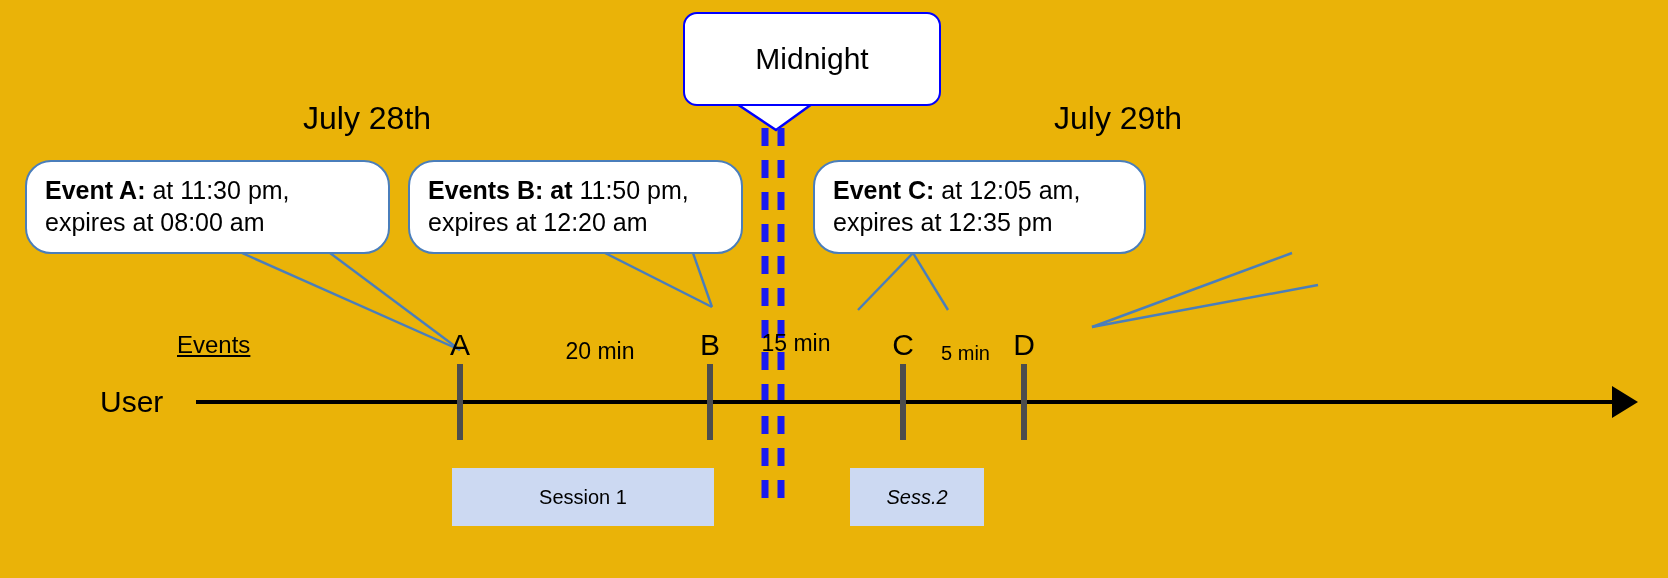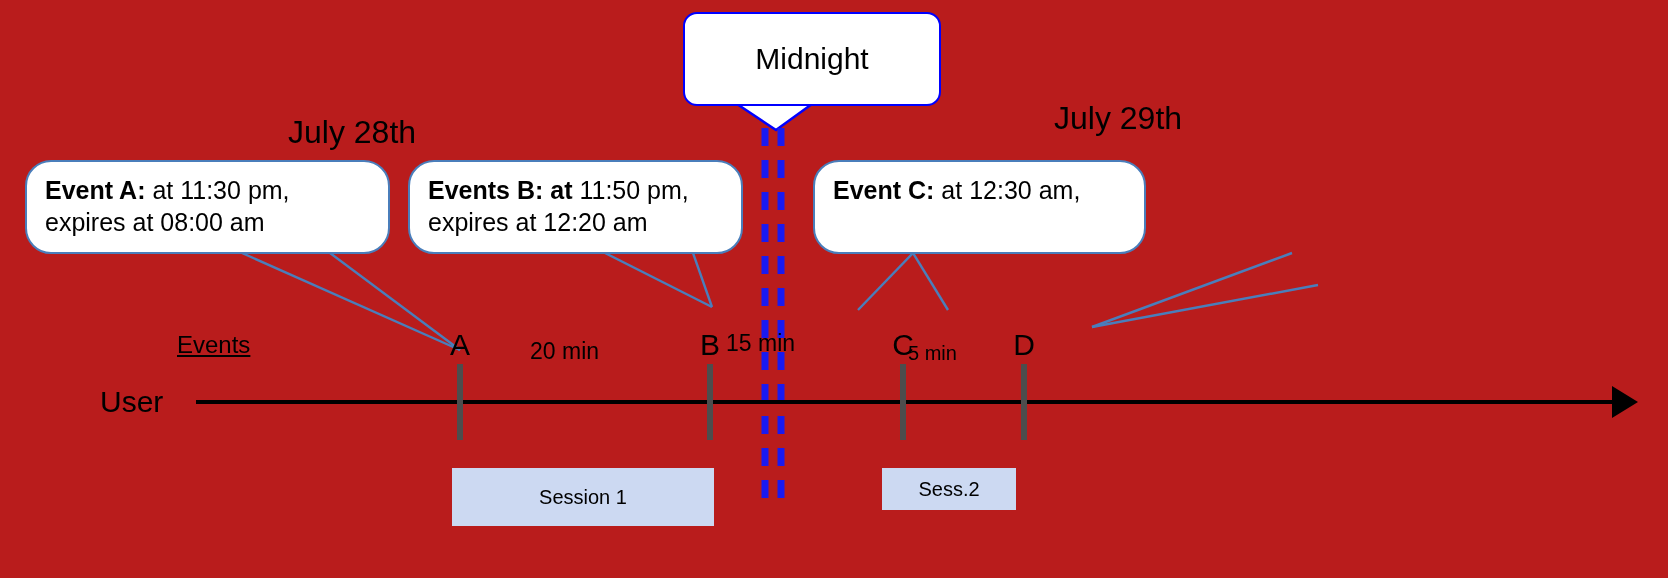--- a/index.html
+++ b/index.html
@@ -4,21 +4,21 @@
 <style>
   html, body {
     margin: 0;
     padding: 0;
     background: #ffffff;
   }
   #canvas {
     position: relative;
     width: 1668px;
     height: 578px;
-    background: #b91c1c;
+    background: #eab308;
     overflow: hidden;
     font-family: "Liberation Sans", sans-serif;
     color: #000000;
   }
   #svg-layer {
     position: absolute;
     left: 0;
     top: 0;
     width: 1668px;
     height: 578px;
@@ -77,20 +77,21 @@
     color: #000000;
     white-space: nowrap;
     text-align: center;
     z-index: 3;
   }
   .gap-label {
     position: absolute;
     font-size: 23px;
     color: #000000;
     white-space: nowrap;
+    text-align: center;
     z-index: 2;
   }
   .gap-label.small { font-size: 20px; }
   .session-box {
     position: absolute;
     box-sizing: border-box;
     background: #ccd9f2;
     display: flex;
     align-items: center;
     justify-content: center;
@@ -145,21 +146,21 @@
       <line x1="710" y1="364" x2="710" y2="440" stroke="#4d4d4d" stroke-width="6"></line>
       <line x1="903" y1="364" x2="903" y2="440" stroke="#4d4d4d" stroke-width="6"></line>
       <line x1="1024" y1="364" x2="1024" y2="440" stroke="#4d4d4d" stroke-width="6"></line>
     </g>
   </svg>
 
   <div class="midnight-box" style="left:683px; top:12px; width:258px; height:94px;">
     <span>Midnight</span>
   </div>
 
-  <div class="date-label" style="left:288px; top:100px;margin-top:14px;">
+  <div class="date-label" style="left:303px; top:100px;">
     <span>July 28th</span>
   </div>
   <div class="date-label" style="left:1035px; top:100px;margin-left:19px;">
     <span>July 29th</span>
   </div>
 
   <div class="callout" style="left:25px; top:160px; width:365px; height:94px;">
     <div>
       <b>Event A:</b><span> at 11:30 pm,</span>
     </div>
@@ -168,22 +169,23 @@
 
   <div class="callout" style="left:408px; top:160px; width:335px; height:94px;">
     <div>
       <b>Events B: at</b><span> 11:50 pm,</span>
     </div>
     <div>expires at 12:20 am</div>
   </div>
 
   <div class="callout" style="left:813px; top:160px; width:333px; height:94px;">
     <div>
-      <b>Event C:</b><span> at 12:30 am,</span>
+      <b>Event C:</b><span> at 12:05 am,</span>
     </div>
+    <div>expires at 12:35 pm</div>
   </div>
 
 
   <div class="events-label" style="left:177px; top:331px;">
     <span>Events</span>
   </div>
   <div class="axis-label" style="left:100px; top:385px;">
     <span>User</span>
   </div>
 
@@ -206,17 +208,17 @@
   <div class="gap-label" style="left:726px; top:330px; width:140px;">
     <span>15 min</span>
   </div>
   <div class="gap-label small" style="left:908px; top:342px; width:115px;">
     <span>5 min</span>
   </div>
 
   <div class="session-box" style="left:452px; top:468px; width:262px; height:58px;">
     <span>Session 1</span>
   </div>
-  <div class="session-box" style="left:882px; top:468px; width:134px; height:42px;">
+  <div class="session-box" style="left:850px; top:468px; width:134px; height:58px;font-style:italic;">
     <span>Sess.2</span>
   </div>
 
 </div>
 
 </body></html>

